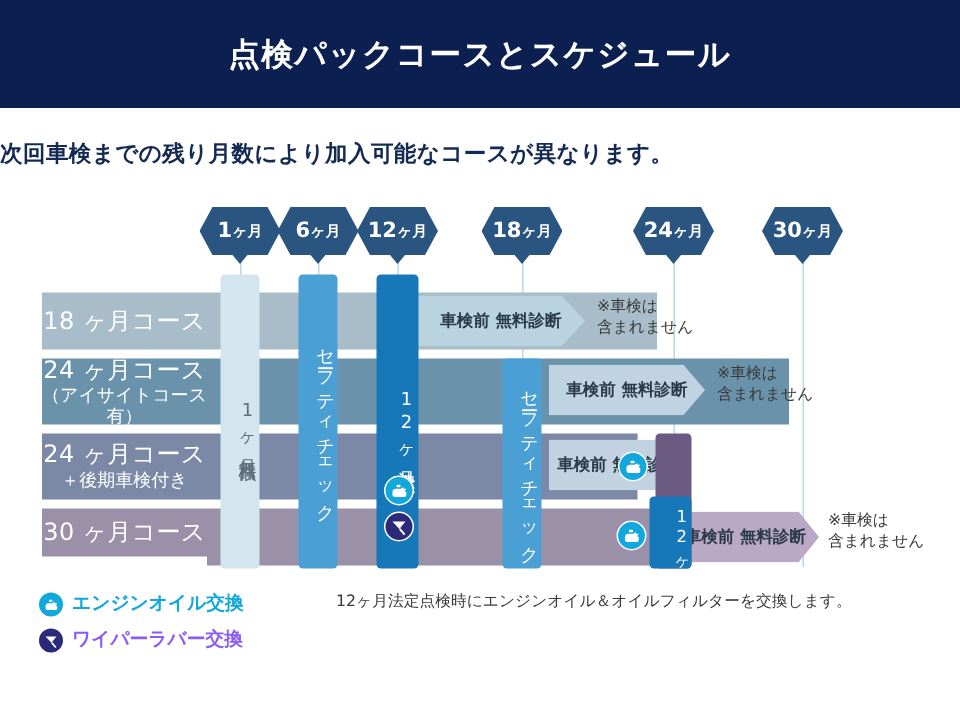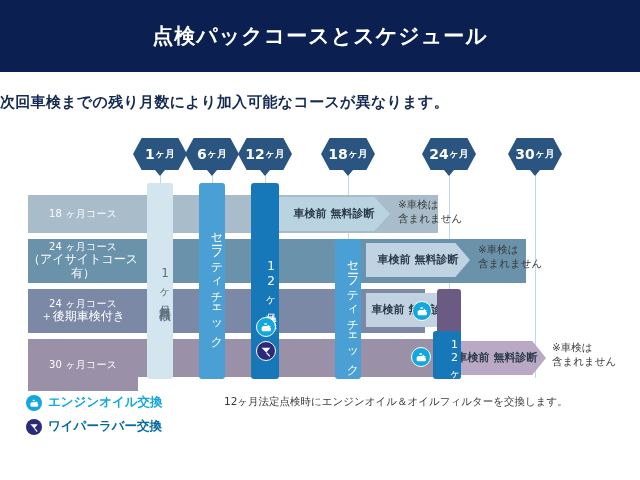--- a/index.html
+++ b/index.html
@@ -49,21 +49,21 @@
     border-left:5px solid transparent;border-right:5px solid transparent;
     border-top:6px solid #2a5580;
   }
 
   
   .row-label{
     position:absolute;left:28px;width:110px;
     display:flex;flex-direction:column;align-items:center;justify-content:center;
     color:#ffffff;text-align:center;line-height:1.15;
   }
-  .row-label .main{font-size:10px;font-weight:normal;letter-spacing:0.2px;}
+  .row-label .main{font-size:16px;font-weight:normal;letter-spacing:0.2px;}
   .row-label .sub{font-size:12px;margin-top:1px;}
 
   
   .band{position:absolute;left:138px;}
 
   
   .vcol{
     position:absolute;
     display:flex;flex-direction:column;align-items:center;
     writing-mode:vertical-rl;text-orientation:upright;
@@ -108,21 +108,21 @@
   .legend-badge{
     width:16px;height:16px;border-radius:50%;flex:0 0 16px;margin-top:1px;
     display:flex;align-items:center;justify-content:center;
   }
   .legend-badge.oil{background:#12a8dd;}
   .legend-badge.wiper{background:#2b2a7a;}
   .legend-title{
     font-size:12.5px;font-weight:bold;margin-left:6px;width:132px;flex:0 0 132px;
   }
   .legend-title.oil{color:#12a8dd;}
-  .legend-title.wiper{color:#0369a1;}
+  .legend-title.wiper{color:#8b5cf6;}
   .legend-desc{font-size:10.5px;color:#3a3a3a;line-height:1.45;flex:1;margin-left:44px;}
 </style>
 </head>
 <body>
 
 <div id="page">
 
   <div class="banner">
     <div class="banner-title">点検パックコースとスケジュール</div>
   </div>
@@ -195,21 +195,21 @@
 
     <div class="band" style="top:154px;height:44px;width:287px;background:#7b89a6;"></div>
     <div class="row-label" style="top:154px;height:44px;background:#7b89a6;">
       <span class="main">24 ヶ月コース</span>
       <span class="sub">＋後期車検付き</span>
     </div>
     <div class="arrowbox" style="left:366px;top:158px;width:92px;background:#c3d2e0;">車検前
 無料診断</div>
 
     <div class="band" style="top:204px;height:38px;width:310px;background:#9a90a8;"></div>
-    <div class="row-label" style="top:204px;height:52px;background:#9a90a8;">
+    <div class="row-label" style="top:204px;height:32px;background:#9a90a8;">
       <span class="main">30 ヶ月コース</span>
     </div>
     <div class="arrowbox" style="left:448px;top:206px;width:98px;background:#b9a9c4;">車検前
 無料診断</div>
     <div class="note" style="left:552px;top:206px;">※車検は
 含まれません</div>
 
     <div class="vcol light" style="left:147px;top:48px;width:26px;height:196px;">1ヶ月無料点検</div>
 
     <div class="vcol mid" style="left:199px;top:48px;width:26px;height:196px;">セーフティチェック</div>

